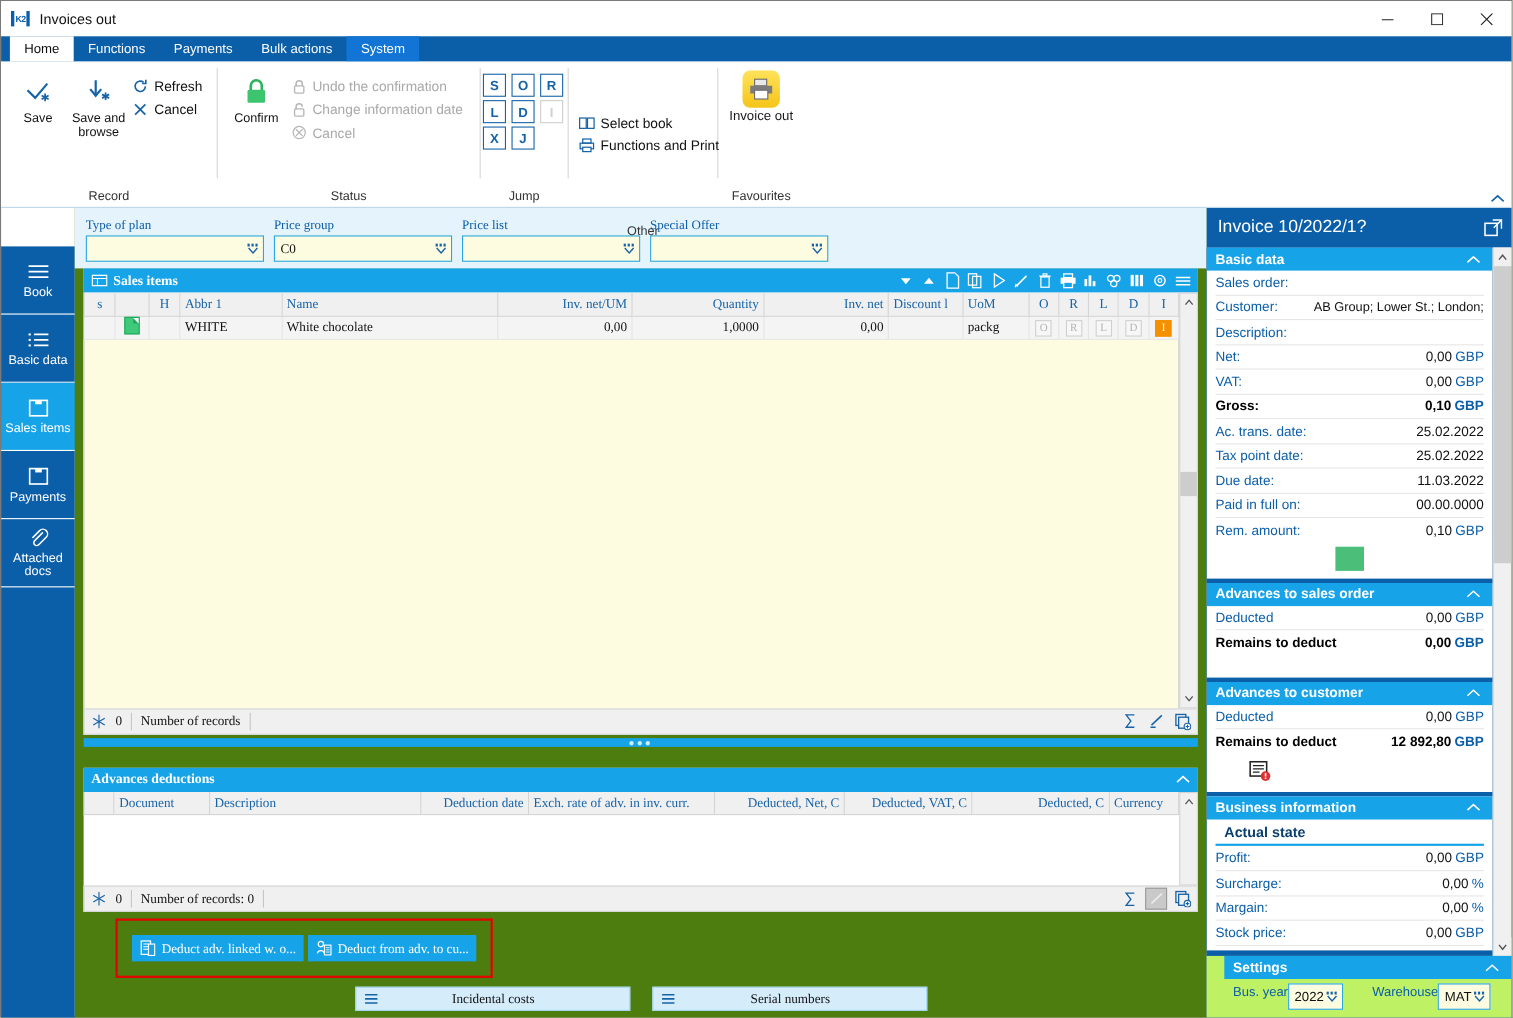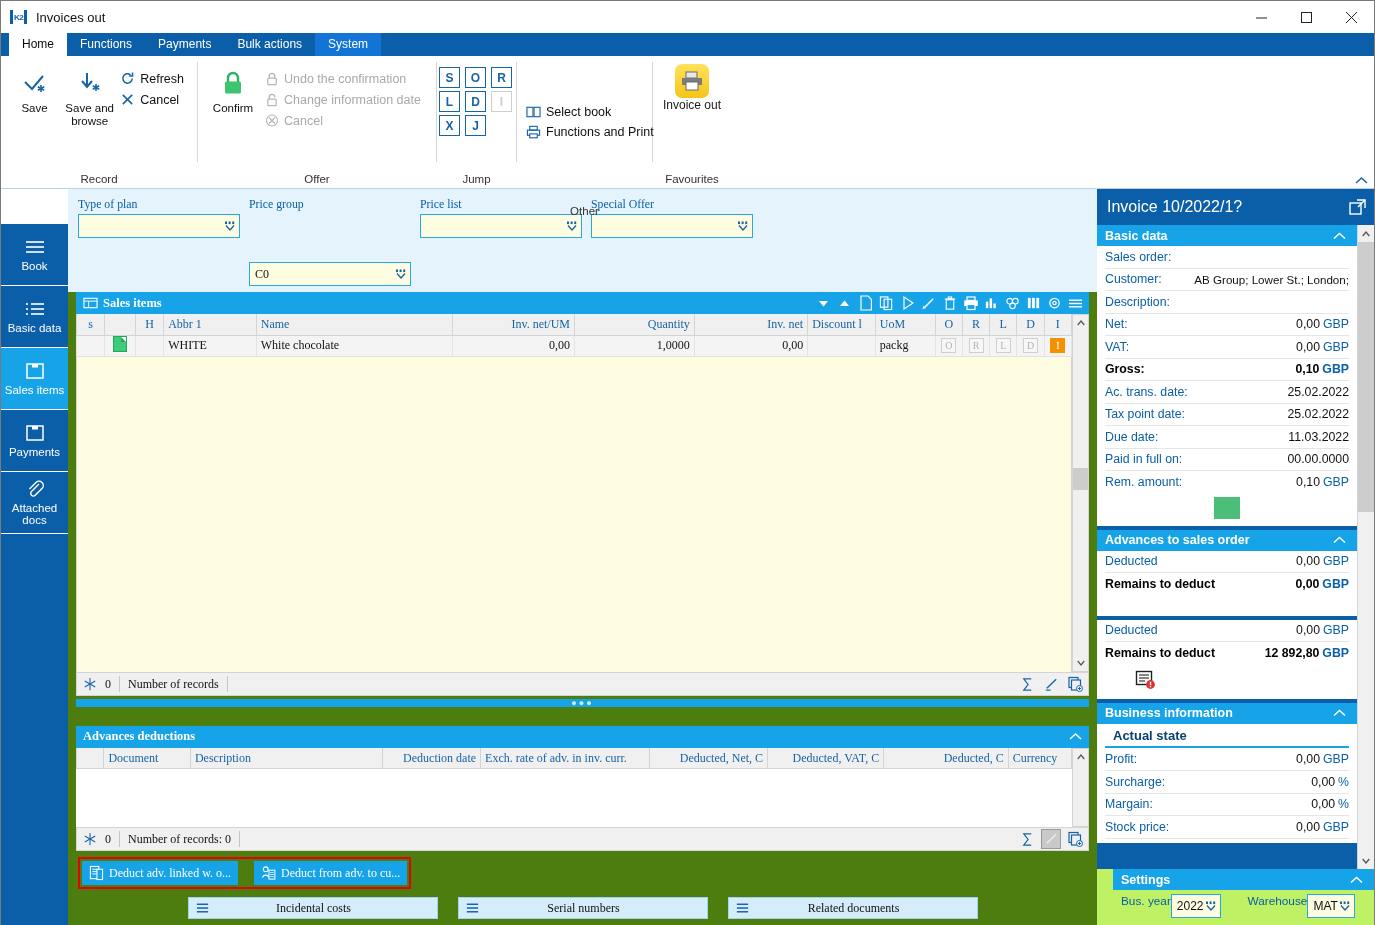--- a/index.html
+++ b/index.html
@@ -106,21 +106,21 @@
   .gb-left { display:flex; align-items:center; gap:5px; font-size:12px; color:#111; }
   .gb-sep { width:1px; height:16px; background:#c6c6c6; margin:0 3px; }
   .gb-right { margin-left:auto; display:flex; align-items:center; gap:4px; }
   .gb-ico { width:20px; height:20px; display:flex; align-items:center; justify-content:center; cursor:pointer; }
 
   .splitter { height:9px; background:#17a3e8; display:flex; align-items:center; justify-content:center; cursor:row-resize; margin:3px 8px 0; }
   .splitter span { color:#cdeefd; font-size:9px; letter-spacing:2px; line-height:4px; }
 
   
   .deductbar { padding:6px 10px 0; }
-  .deduct-hl { display:inline-flex; gap:16px; border:2px solid #e60000; padding:2px; }
+  .deduct-hl { display:inline-flex; gap:4px; border:2px solid #e60000; padding:13px;margin-left:27px; }
   .dbtn { background:#17a3e8; color:#fff; font-size:12px; height:24px; display:flex; align-items:center;
           gap:5px; padding:0 7px; border:none; cursor:pointer; white-space:nowrap; }
 
   .footrow { display:flex; justify-content:center; gap:20px; padding:8px 10px 6px; }
   .fbtn { width:250px; height:22px; background:#d5edfb; border:1px solid #9fd4f0; display:flex; align-items:center;
           font-size:12px; color:#111; cursor:pointer; }
   .fbtn .fico { width:28px; display:flex; align-items:center; justify-content:center; }
   .fbtn .ftxt { flex:1; text-align:center; padding-right:26px; }
 
   
@@ -292,21 +292,21 @@
               <svg width="14" height="15" viewBox="0 0 16 16">
                   <circle cx="8" cy="8" r="6.3" fill="none" stroke="#b6b6b6" stroke-width="1.3"></circle>
                   <line x1="4.6" y1="4.6" x2="11.4" y2="11.4" stroke="#b6b6b6" stroke-width="1.3"></line>
                   <line x1="11.4" y1="4.6" x2="4.6" y2="11.4" stroke="#b6b6b6" stroke-width="1.3"></line>
                 </svg>
             </span>
             <span>Cancel</span>
           </div>
         </div>
       </div>
-      <div class="glabel">Offer</div>
+      <div class="glabel">Status</div>
     </div>
     <div class="gsep"></div>
 
     <div class="rgroup" style="width:79px;">
       <div class="gbody" style="justify-content:center;">
         <div class="jumpgrid">
           <div class="jbox">S</div>
           <div class="jbox">O</div>
           <div class="jbox">R</div>
           <div class="jbox">L</div>
@@ -444,21 +444,21 @@
                   <g fill="#1763a8">
                     <rect x="2" y="2.5" width="2" height="2.6"></rect>
                     <rect x="5.6" y="2.5" width="2" height="2.6"></rect>
                     <rect x="9.2" y="2.5" width="2" height="2.6"></rect>
                   </g>
                   <polyline points="3,6.5 7,11 11,6.5" fill="none" stroke="#1763a8" stroke-width="1.3"></polyline>
                 </svg>
             </span>
           </div>
         </div>
-        <div class="field" style="width:162px;gap:48px;">
+        <div class="field" style="width:162px;">
           <div class="flbl">Price group</div>
           <div class="finput">
             <span class="val">C0</span>
             <span class="lookup">
               <svg width="14" height="14" viewBox="0 0 14 14">
                   <g fill="#1763a8">
                     <rect x="2" y="2.5" width="2" height="2.6"></rect>
                     <rect x="5.6" y="2.5" width="2" height="2.6"></rect>
                     <rect x="9.2" y="2.5" width="2" height="2.6"></rect>
                   </g>
@@ -868,32 +868,20 @@
             <svg width="15" height="13" viewBox="0 0 16 13">
                 <g stroke="#1763a8" stroke-width="1.6">
                   <line x1="2" y1="2" x2="14" y2="2"></line>
                   <line x1="2" y1="6" x2="14" y2="6"></line>
                   <line x1="2" y1="10" x2="14" y2="10"></line>
                 </g>
               </svg>
           </span>
           <span class="ftxt">Serial numbers</span>
         </div>
-        <div class="fbtn">
-          <span class="fico">
-            <svg width="15" height="13" viewBox="0 0 16 13">
-                <g stroke="#1763a8" stroke-width="1.6">
-                  <line x1="2" y1="2" x2="14" y2="2"></line>
-                  <line x1="2" y1="6" x2="14" y2="6"></line>
-                  <line x1="2" y1="10" x2="14" y2="10"></line>
-                </g>
-              </svg>
-          </span>
-          <span class="ftxt">Related documents</span>
-        </div>
       </div>
     </div>
 
     <div class="rightpanel">
       <div class="rp-head">
         <span class="rp-title">Invoice 10/2022/1?</span>
         <span class="rp-pop">
           <svg width="17" height="17" viewBox="0 0 17 17">
               <rect x="1" y="4" width="11" height="11" fill="none" stroke="#fff" stroke-width="1.4"></rect>
               <polyline points="8,1 16,1 16,9" fill="none" stroke="#fff" stroke-width="1.4"></polyline>
@@ -986,20 +974,28 @@
                 </div>
               <div class="drow bold noborder">
                   <span class="k">Remains to deduct</span>
                   <span class="v">0,00</span>
                   <span class="cur">GBP</span>
                 </div>
             </div>
           </div>
 
           <div class="sect">
+            <div class="sect-head">
+              <span>Advances to customer</span>
+              <span class="chev">
+                <svg width="13" height="8" viewBox="0 0 13 8">
+                    <polyline points="1,6.5 6.5,1.5 12,6.5" fill="none" stroke="#fff" stroke-width="1.4"></polyline>
+                  </svg>
+              </span>
+            </div>
             <div class="sect-body">
               <div class="drow">
                   <span class="k">Deducted</span>
                   <span class="v">0,00</span>
                   <span class="cur">GBP</span>
                 </div>
               <div class="drow bold noborder">
                   <span class="k">Remains to deduct</span>
                   <span class="v">12 892,80</span>
                   <span class="cur">GBP</span>

